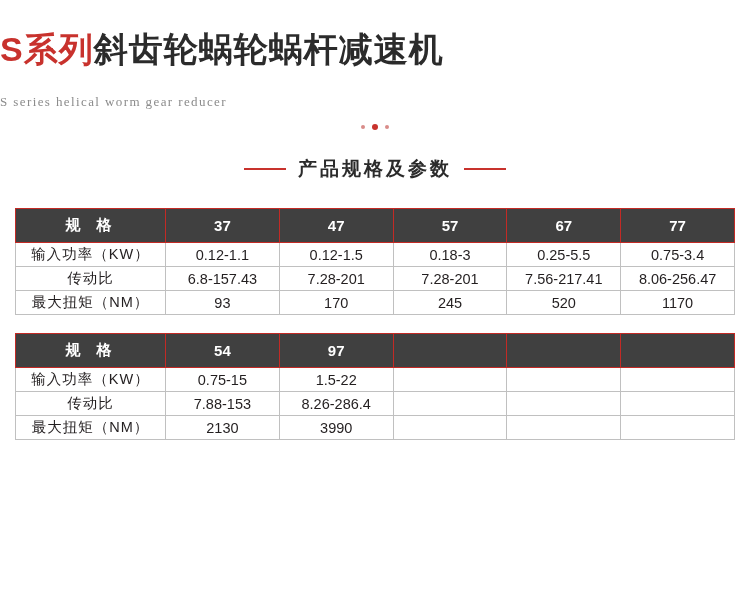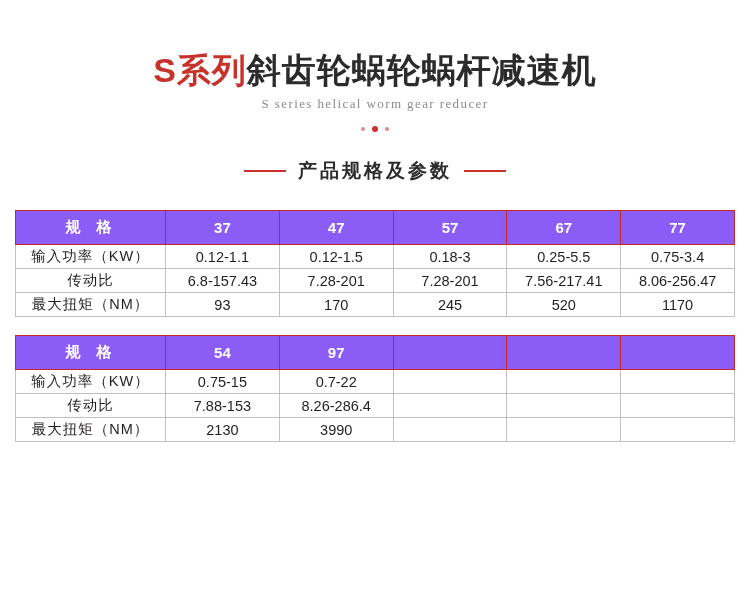--- a/index.html
+++ b/index.html
@@ -16,38 +16,37 @@
   }
   .page {
     position: relative;
     width: 750px;
     height: 591px;
     box-sizing: border-box;
   }
 
   
   .title-block {
-    text-align: center;
-    padding-top: 52px;
+    padding-top: 31px;
   }
   .main-title {
     font-size: 34px;
     font-weight: bold;
     letter-spacing: 1px;
     line-height: 1.1;
     white-space: nowrap;
   }
   .main-title .accent {
     color: #c8322d;
   }
   .main-title .dark {
     color: #2b2b2b;
   }
   .sub-title {
-    margin-top: 7px;
+    margin-top: 26px;
     font-size: 13px;
     letter-spacing: 1.4px;
     color: #8b8b8b;
     font-family: "Liberation Serif", serif;
   }
 
   
   .dots {
     margin-top: 14px;
     display: flex;
@@ -103,21 +102,21 @@
   table.spec td {
     border: 1px solid #c0c0c0;
     height: 24px;
     text-align: center;
     font-size: 14.5px;
     color: #231f20;
     padding: 0 4px;
     box-sizing: border-box;
   }
   table.spec tr.header-row td {
-    background: #8b5cf6;
+    background: #404040;
     color: #ffffff;
     font-weight: bold;
     border: 1px solid #c32a25;
     height: 34px;
     font-size: 15px;
   }
   table.spec tr.header-row td.label-cell {
     letter-spacing: 6px;
     padding-left: 6px;
   }
@@ -215,21 +214,21 @@
           <td class="label-cell">规    格</td>
           <td>54</td>
           <td>97</td>
           <td></td>
           <td></td>
           <td></td>
         </tr>
         <tr>
           <td class="label-cell">输入功率（KW）</td>
           <td>0.75-15</td>
-          <td>0.7-22</td>
+          <td>1.5-22</td>
           <td></td>
           <td></td>
           <td></td>
         </tr>
         <tr>
           <td class="label-cell">传动比</td>
           <td>7.88-153</td>
           <td>8.26-286.4</td>
           <td></td>
           <td></td>

